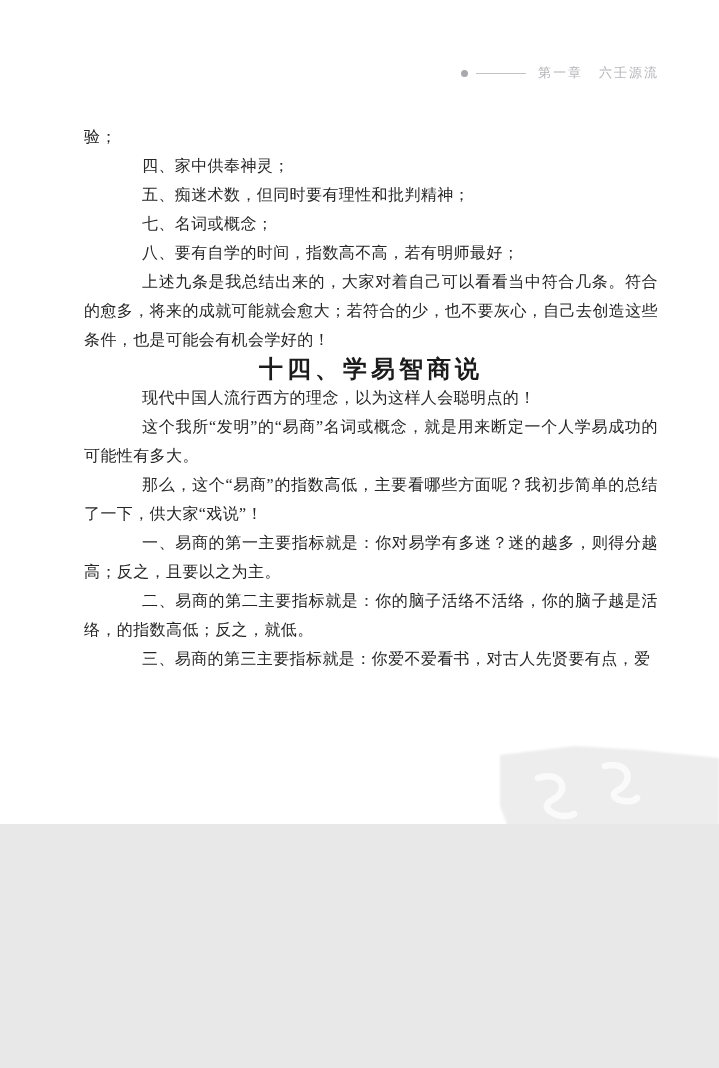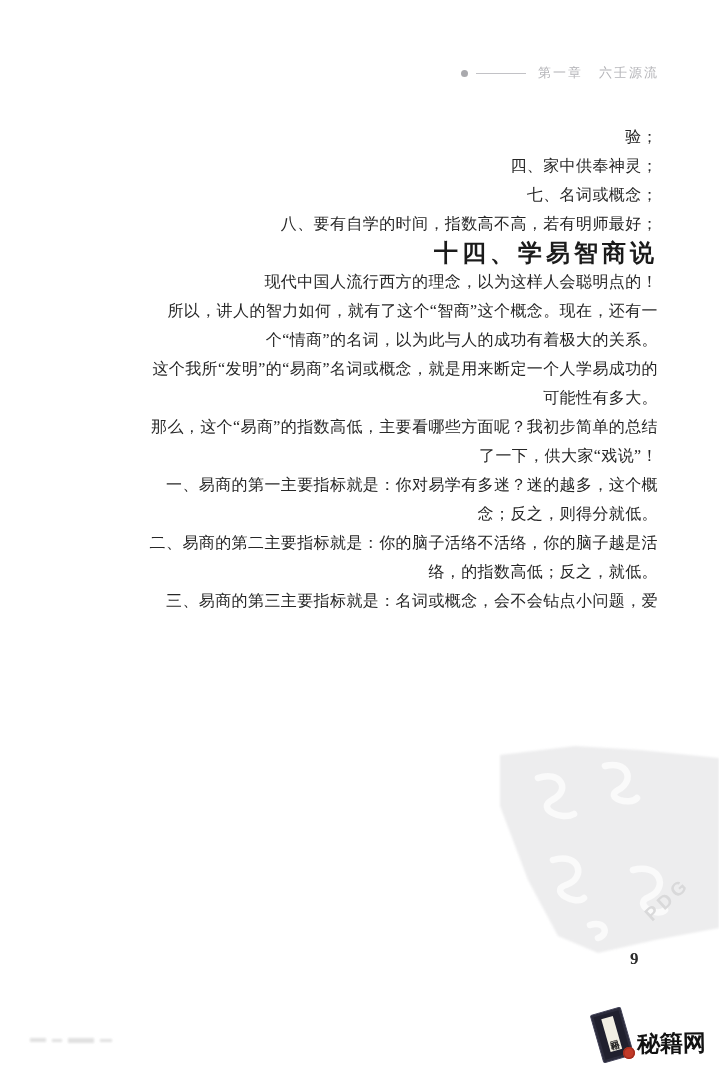--- a/index.html
+++ b/index.html
@@ -1,18 +1,18 @@
 <!DOCTYPE html>
 <html><head>
 <meta charset="utf-8">
 <style>
   html,body { margin:0; padding:0; background:#e8e8e8; }
   .page {
     position:relative;
-    width:719px; height:1068px;
+    width:719px; height:824px;
     margin:0 auto;
     background:#ffffff;
     overflow:hidden;
     font-family:"Liberation Serif","DejaVu Serif",serif;
     color:#262626;
   }
 
   
   .running-header {
     position:absolute; top:64px; right:60px;
@@ -29,21 +29,21 @@
   .running-header .chapter { margin-right:16px; }
 
   
   .body-column {
     position:absolute; left:84px; top:122px; width:574px;
     font-size:16px; line-height:29px;
     letter-spacing:0.4px;
     text-align:justify;
     color:#262626;
   }
-  .body-column p { margin:0; text-indent:58px;text-align:right; }
+  .body-column p { margin:0; text-indent:58px; }
   .body-column p.no-indent { text-indent:0; }
 
   .section-title {
     margin:41px 0 51px 0;
     text-indent:0 !important;
     text-align:center;
     font-family:"Liberation Sans","DejaVu Sans",sans-serif;
     font-weight:bold;
     font-size:24px; line-height:29px;
     letter-spacing:4px;
@@ -128,32 +128,33 @@
       <path d="M113,140 C140,132 147,158 126,165 C108,171 136,186 144,178"></path>
       <path d="M193,150 C220,143 229,168 209,177 C192,184 216,198 225,190"></path>
       <path d="M150,205 C165,200 170,214 158,218"></path>
     </g>
     <text transform="translate(212,202) rotate(-43)" fill="#d9d9da" font-family="Liberation Sans, DejaVu Sans, sans-serif" font-size="19" font-weight="bold" letter-spacing="4">PDG</text>
   </svg>
 
   <div class="body-column">
     <p class="no-indent">验；</p>
     <p>四、家中供奉神灵；</p>
+    <p>五、痴迷术数，但同时要有理性和批判精神；</p>
     <p>七、名词或概念；</p>
     <p>八、要有自学的时间，指数高不高，若有明师最好；</p>
+    <p>上述九条是我总结出来的，大家对着自己可以看看当中符合几条。符合的愈多，将来的成就可能就会愈大；若符合的少，也不要灰心，自己去创造这些条件，也是可能会有机会学好的！</p>
 
     <p class="section-title">十四、学易智商说</p>
 
     <p>现代中国人流行西方的理念，以为这样人会聪明点的！</p>
-    <p>所以，讲人的智力如何，就有了这个“智商”这个概念。现在，还有一个“情商”的名词，以为此与人的成功有着极大的关系。</p>
     <p>这个我所“发明”的“易商”名词或概念，就是用来断定一个人学易成功的可能性有多大。</p>
     <p>那么，这个“易商”的指数高低，主要看哪些方面呢？我初步简单的总结了一下，供大家“戏说”！</p>
-    <p>一、易商的第一主要指标就是：你对易学有多迷？迷的越多，这个概念；反之，则得分就低。</p>
+    <p>一、易商的第一主要指标就是：你对易学有多迷？迷的越多，则得分越高；反之，且要以之为主。</p>
     <p>二、易商的第二主要指标就是：你的脑子活络不活络，你的脑子越是活络，的指数高低；反之，就低。</p>
-    <p>三、易商的第三主要指标就是：名词或概念，会不会钻点小问题，爱</p>
+    <p>三、易商的第三主要指标就是：你爱不爱看书，对古人先贤要有点，爱</p>
   </div>
 
   <div class="page-number">9</div>
 
   <div class="print-smudge"><i></i><i></i><i></i><i></i></div>
 
   <div class="logo-book">
     <span class="book-label">秘籍网</span>
   </div>
   <div class="logo-seal"></div>

